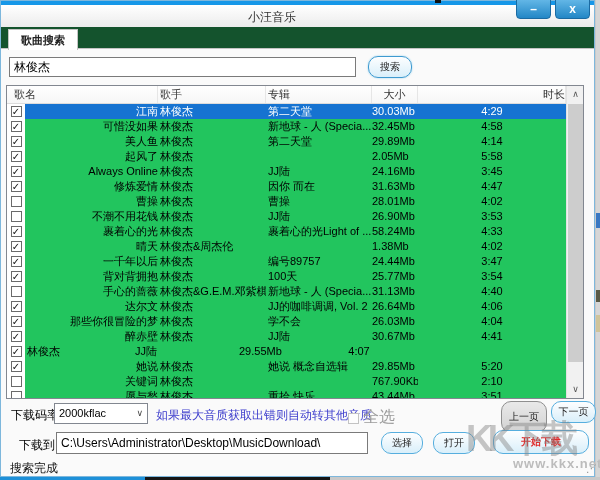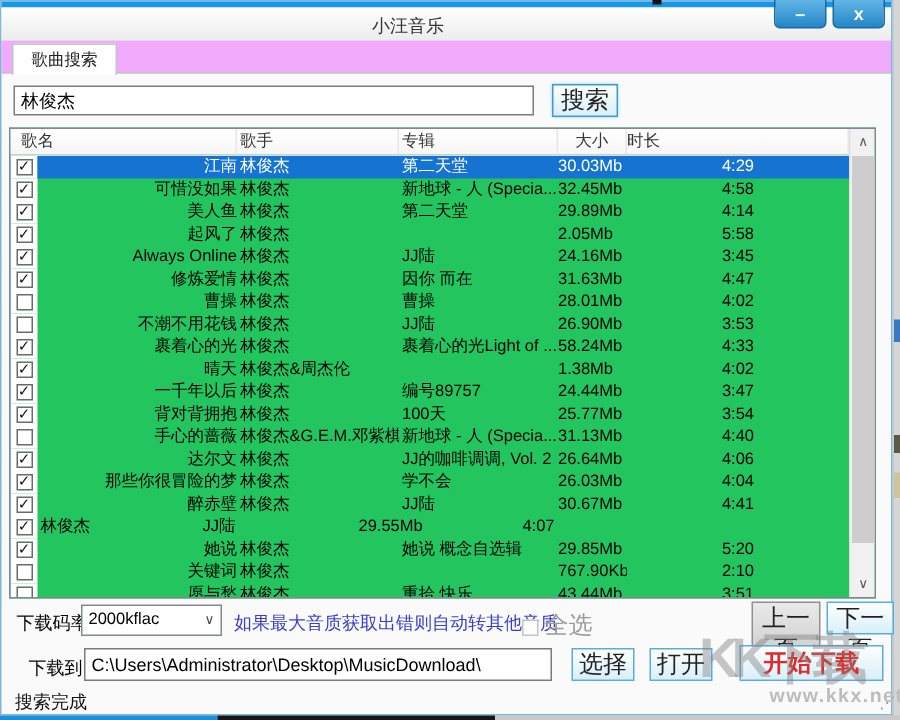--- a/index.html
+++ b/index.html
@@ -14,46 +14,46 @@
   .titlebar { position:absolute; left:0; top:4px; width:100%; height:22px;
               background:linear-gradient(#ffffff,#ececec); }
   .title { position:absolute; left:247px; top:4px; font-size:12px; color:#333; }
   .winbtn { position:absolute; top:-2px; width:35px; height:20px; border-radius:0 0 4px 4px;
             background:linear-gradient(#62b6e6,#2387c6); border:1px solid #1b6ba3;
             color:#fff; text-align:center; line-height:18px; font-size:12px; font-weight:bold; cursor:pointer; }
   .winbtn.min { left:515px; }
   .winbtn.close { left:554px; }
 
   
-  .tabstrip { position:absolute; left:0; top:26px; width:100%; height:22px; background:#f0abfc;
-              border-bottom:1px solid #c4c4c4; }
+  .tabstrip { position:absolute; left:0; top:26px; width:100%; height:22px; background:#14532d;
+              border-bottom:1px solid #c4c4c4;font-weight:bold; }
   .tab { position:absolute; left:7px; top:2px; height:21px; padding:0 12px; background:#fff;
          border:1px solid #c4c4c4; border-bottom:none; font-size:11px; line-height:20px; color:#222; }
 
   
   .searchinput { position:absolute; left:8px; top:56px; width:347px; height:20px;
                  border:1px solid #7a7a7a; font-size:12px; padding:0 4px; background:#fff; color:#000;
                  font-family:inherit; }
-  .btn { border:1px solid #56aede; border-radius:0; background:linear-gradient(#fdfeff,#d9effa);
-         font-size:16px; color:#222; cursor:pointer; font-family:Liberation Mono, monospace; }
+  .btn { border:1px solid #56aede; border-radius:10px; background:linear-gradient(#fdfeff,#d9effa);
+         font-size:10px; color:#222; cursor:pointer; font-family:Liberation Mono, monospace; }
   .searchbtn { position:absolute; left:367px; top:55px; width:44px; height:22px;
                border-color:#3e9ad0; box-shadow:0 0 2px #8ecdec; }
 
   
   .table { position:absolute; left:5px; top:84px; width:578px; height:314px;
            background:#22c55e; border:1px solid #828790; }
   .thead { position:absolute; left:0; top:0; width:559px; height:18px; display:flex;
            background:linear-gradient(#ffffff,#f6f6f6); border-bottom:1px solid #dcdcdc;
            font-size:11px; color:#333; line-height:17px; }
   .thead .hc { border-right:1px solid #e6e6e6; overflow:hidden; white-space:nowrap; }
   .h-name { width:151px; padding-left:7px; }
   .h-artist { width:108px; padding-left:2px; }
   .h-album { width:106px; padding-left:2px; }
   .h-size { width:46px; text-align:center; }
-  .h-dur { width:148px; text-align:left; }
+  .h-dur { width:148px; text-align:right; }
   .tbody { position:absolute; left:0; top:18px; width:559px; height:294px; overflow:hidden; }
   .trow { display:flex; height:15px; line-height:15px; font-size:11px; color:#000; white-space:nowrap; }
   .cell { overflow:hidden; }
   .c-cb { width:18px; background:#fff; text-align:center; }
   .c-name { width:133px;text-align:right; }
   .c-artist { width:108px; padding-left:2px; }
   .c-album { width:106px; padding-left:2px; }
   .c-size { width:46px; text-align:left; }
   .c-dur { width:148px; text-align:center; }
   .c-fill { flex:1; }

